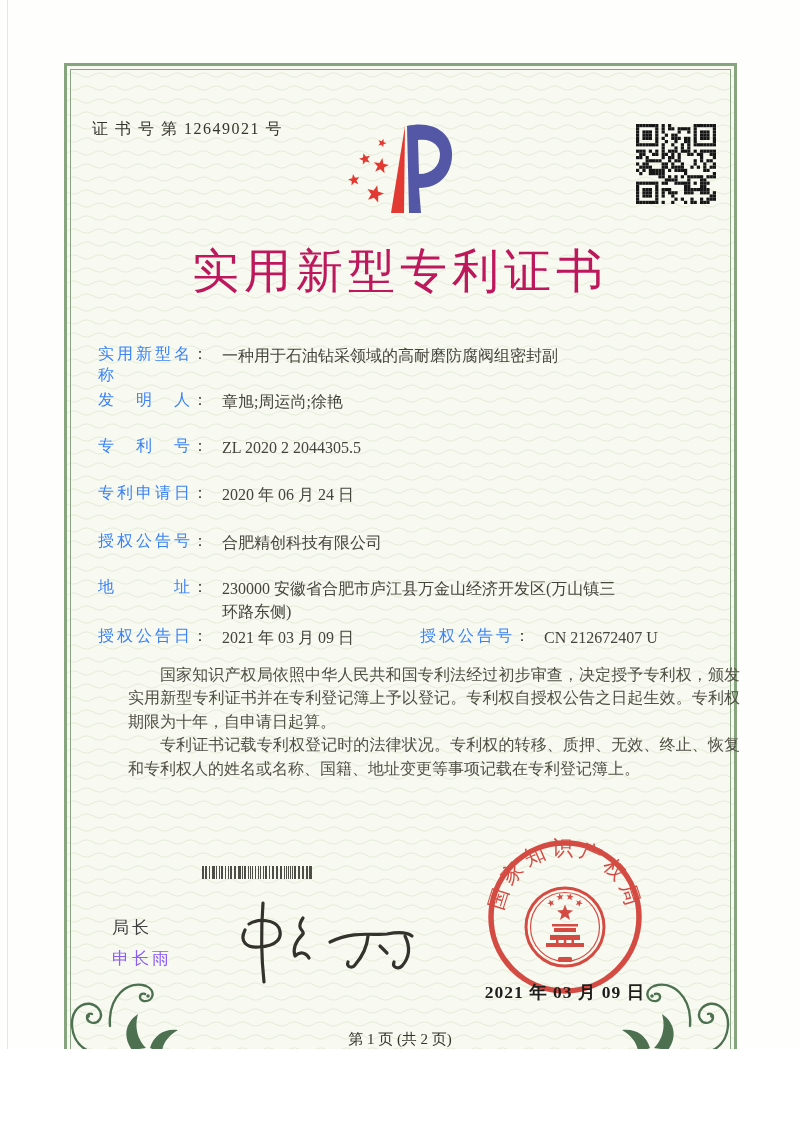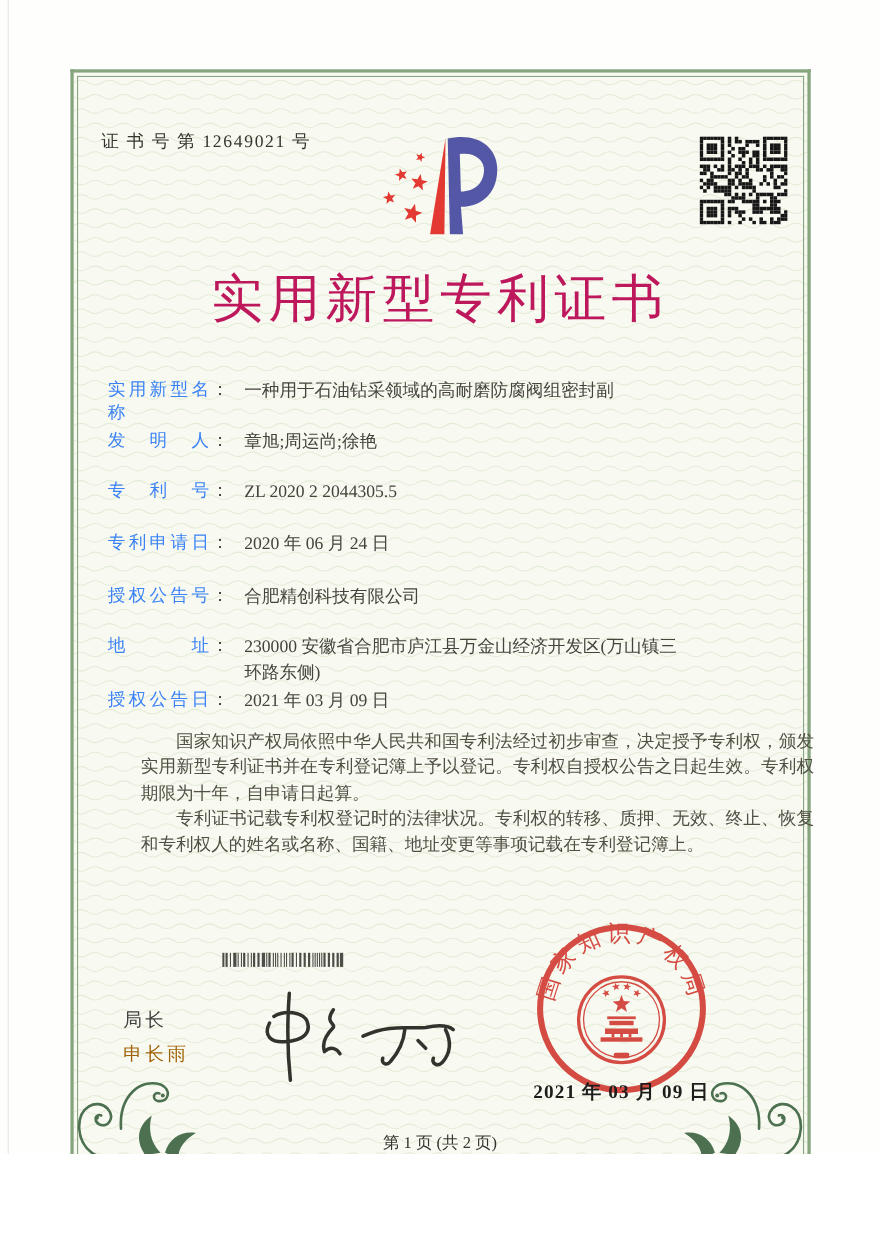--- a/index.html
+++ b/index.html
@@ -21,21 +21,21 @@
   .flabel{display:inline-block;width:92px;text-align:justify;text-align-last:justify;vertical-align:top;color:#3b82f6;}
   .fcolon{display:inline-block;margin-left:2px;vertical-align:top;}
   .fvalue{display:inline-block;margin-left:10px;vertical-align:top;line-height:23px;}
   .addr-val{width:445px;}
   .grant-pair2{position:absolute;left:322px;top:0;}
   .paragraphs{position:absolute;left:96px;top:663px;width:612px;font-size:16px;line-height:23.4px;
               text-align:justify;color:#504f44;margin-left:32px;}
   .paragraphs p{margin:0;text-indent:2em;}
   .barcode{position:absolute;left:202px;top:866px;opacity:.8;}
   .sig-title{position:absolute;left:112px;top:916px;font-size:17px;letter-spacing:3px;color:#404040;}
-  .sig-name{position:absolute;left:112px;top:947px;font-size:17px;letter-spacing:3px;color:#a16207;text-align:center;}
+  .sig-name{position:absolute;left:112px;top:947px;font-size:17px;letter-spacing:3px;color:#8b5cf6;text-align:center;}
   .signature{position:absolute;left:225px;top:890px;}
   .seal{position:absolute;left:480px;top:833px;}
   .seal-date{position:absolute;left:470px;top:980px;width:190px;text-align:center;font-size:17.5px;
              font-weight:600;color:#1e1d1b;letter-spacing:1px;}
   .footer-page{position:absolute;left:0;top:1030px;width:100%;text-align:center;font-size:15px;color:#35342e;}
   .bottom-line{position:absolute;left:118px;top:1056px;width:564px;height:2.6px;background:#4c7050;border-radius:2px;}
   .flourish-left{position:absolute;left:50px;top:956px;}
   .flourish-right{position:absolute;left:590px;top:956px;transform:scaleX(-1);}
   .back-note{position:absolute;left:0;top:1079px;width:100%;text-align:center;font-size:12px;
              color:#5a594d;letter-spacing:2px;}
@@ -406,20 +406,24 @@
   <div class="frow" style="top:577px">
     <span class="flabel">地址</span><span class="fcolon">：</span>
     <span class="fvalue addr-val">
       <span>230000 安徽省合肥市庐江县万金山经济开发区(万山镇三</span><br>
       <span>环路东侧)</span>
     </span>
   </div>
   <div class="frow" style="top:626px">
     <span class="flabel">授权公告日</span><span class="fcolon">：</span>
     <span class="fvalue">2021 年 03 月 09 日</span>
+    <span class="grant-pair2">
+      <span class="flabel">授权公告号</span><span class="fcolon">：</span>
+      <span class="fvalue">CN 212672407 U</span>
+    </span>
   </div>
 
   <div class="paragraphs">
     <p>国家知识产权局依照中华人民共和国专利法经过初步审查，决定授予专利权，颁发实用新型专利证书并在专利登记簿上予以登记。专利权自授权公告之日起生效。专利权期限为十年，自申请日起算。</p>
     <p>专利证书记载专利权登记时的法律状况。专利权的转移、质押、无效、终止、恢复和专利权人的姓名或名称、国籍、地址变更等事项记载在专利登记簿上。</p>
   </div>
 
   <svg class="barcode" id="barcode" width="113" height="14" viewBox="0 0 113 14">
       <rect x="0" y="0" width="2" height="13" fill="#24241f"></rect>
       <rect x="3" y="0" width="2" height="13" fill="#24241f"></rect>

